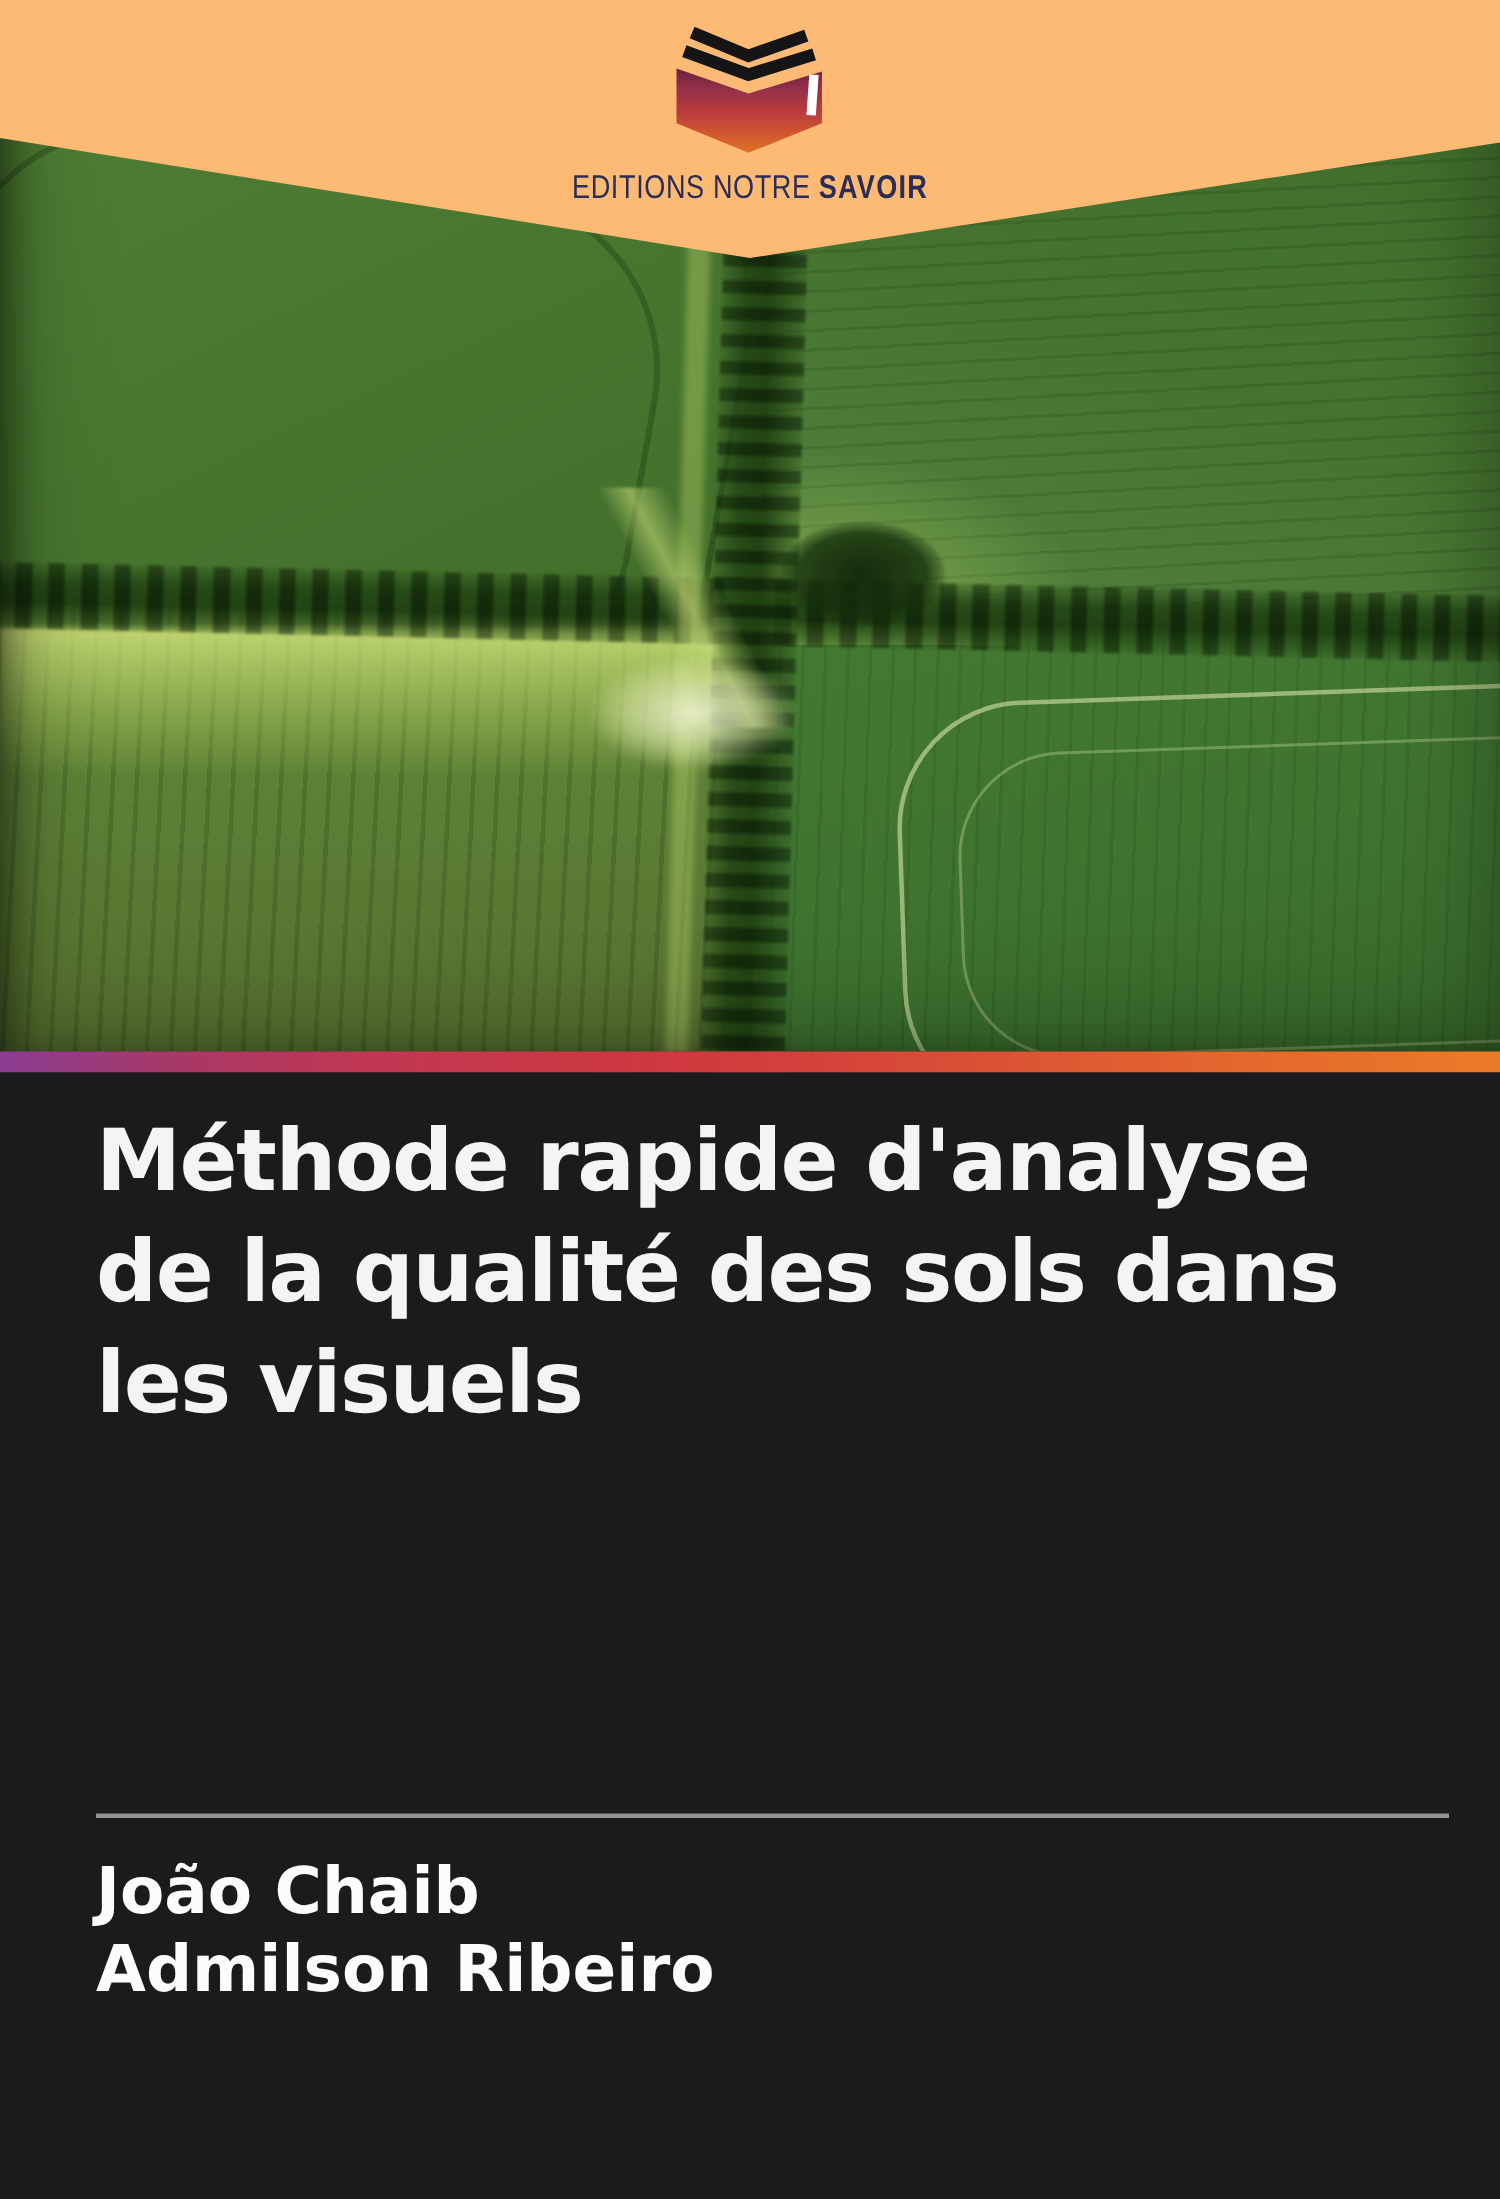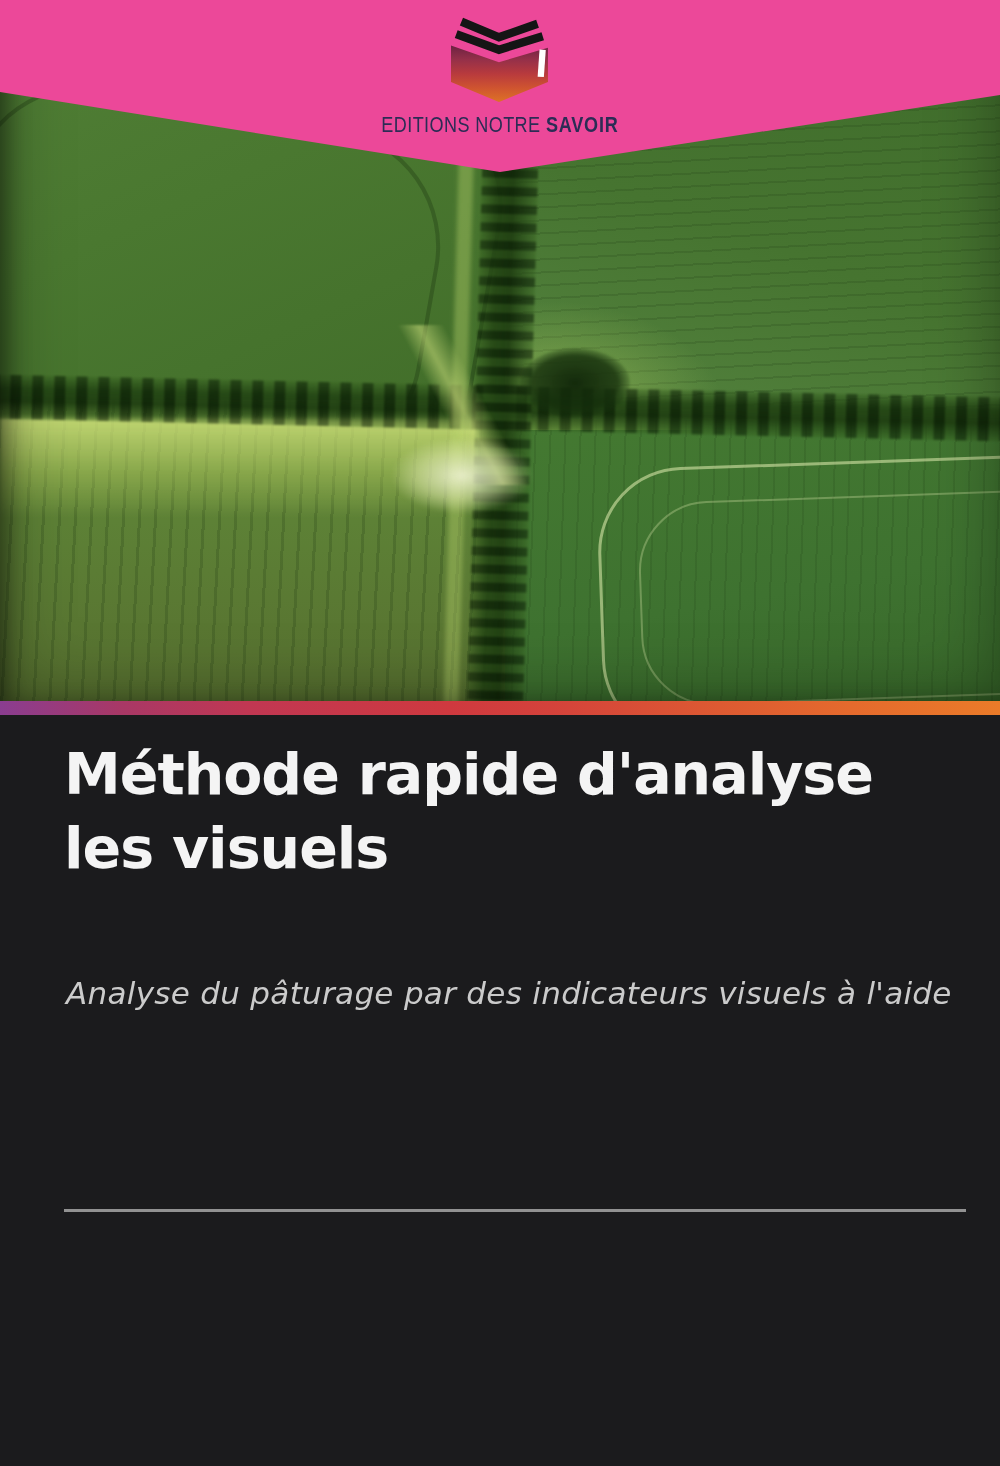--- a/index.html
+++ b/index.html
@@ -56,21 +56,21 @@
      filter:blur(1px);}
   .patch{left:392px;top:438px;width:140px;height:75px;
      background:radial-gradient(ellipse at center,rgba(238,242,210,.9) 0%,rgba(225,234,175,.5) 45%,rgba(225,234,175,0) 72%);
      filter:blur(2px);}
   .wedge-tr{left:505px;top:300px;width:220px;height:130px;
      background:radial-gradient(ellipse at 20% 85%,rgba(178,208,98,.55) 0%,rgba(178,208,98,0) 70%);}
   .vignette{left:0;top:0;width:1000px;height:701px;
      box-shadow:inset 0 0 70px rgba(0,0,0,.35), inset 14px 0 24px -8px rgba(0,0,0,.45);}
 
   
-  .header{position:absolute;left:0;top:0;width:1000px;height:180px;background:#ec4899;
+  .header{position:absolute;left:0;top:0;width:1000px;height:180px;background:#fdba74;
      clip-path:polygon(0 0,1000px 0,1000px 95px,500px 172px,0 92px);}
   .logo{position:absolute;left:0;top:6px;width:1000px;text-align:center;}
   .logo svg{display:inline-block;}
   .logo-text{position:absolute;left:0;top:106px;width:1000px;text-align:center;
      font-family:"Liberation Sans",sans-serif;font-size:22px;color:#2c2c55;
      transform:scaleX(.82);letter-spacing:.5px;white-space:nowrap;}
   .logo-text .bold{font-weight:700;letter-spacing:1px;}
 
   
   .band{position:absolute;left:0;top:701px;width:1000px;height:14px;
@@ -139,19 +139,23 @@
     <div class="logo-text"><span>EDITIONS NOTRE</span><span>&nbsp;</span><span class="bold">SAVOIR</span></div>
   </div>
 </div>
 
 <div class="band"></div>
 <div class="band-tri"></div>
 
 <div class="info">
   <h1 class="title">
     <span>Méthode rapide d'analyse</span>
+    <span>de la qualité des sols dans</span>
     <span>les visuels</span>
   </h1>
   <p class="subtitle">
-    <span>Analyse du pâturage par des indicateurs visuels à l'aide</span>
   </p>
   <div class="divider"></div>
+  <div class="authors">
+    <div>João Chaib</div>
+    <div>Admilson Ribeiro</div>
+  </div>
 </div>
 
 </body></html>

